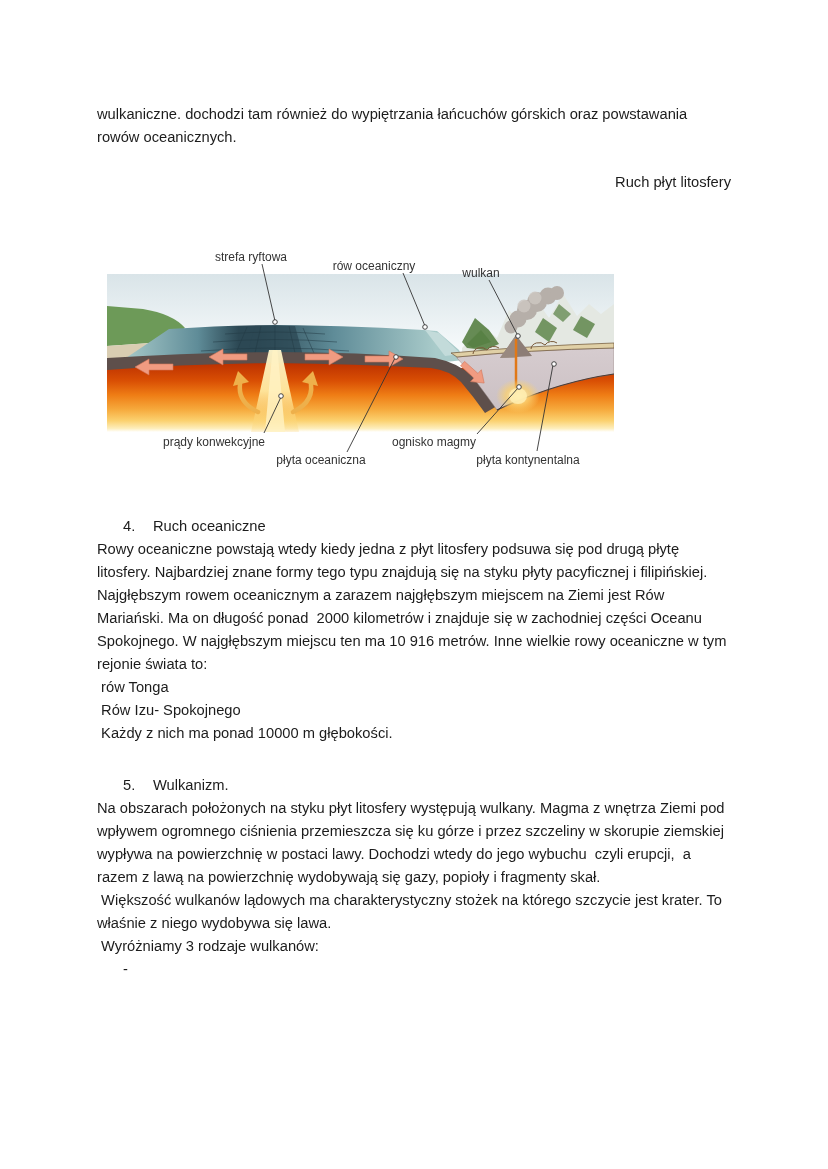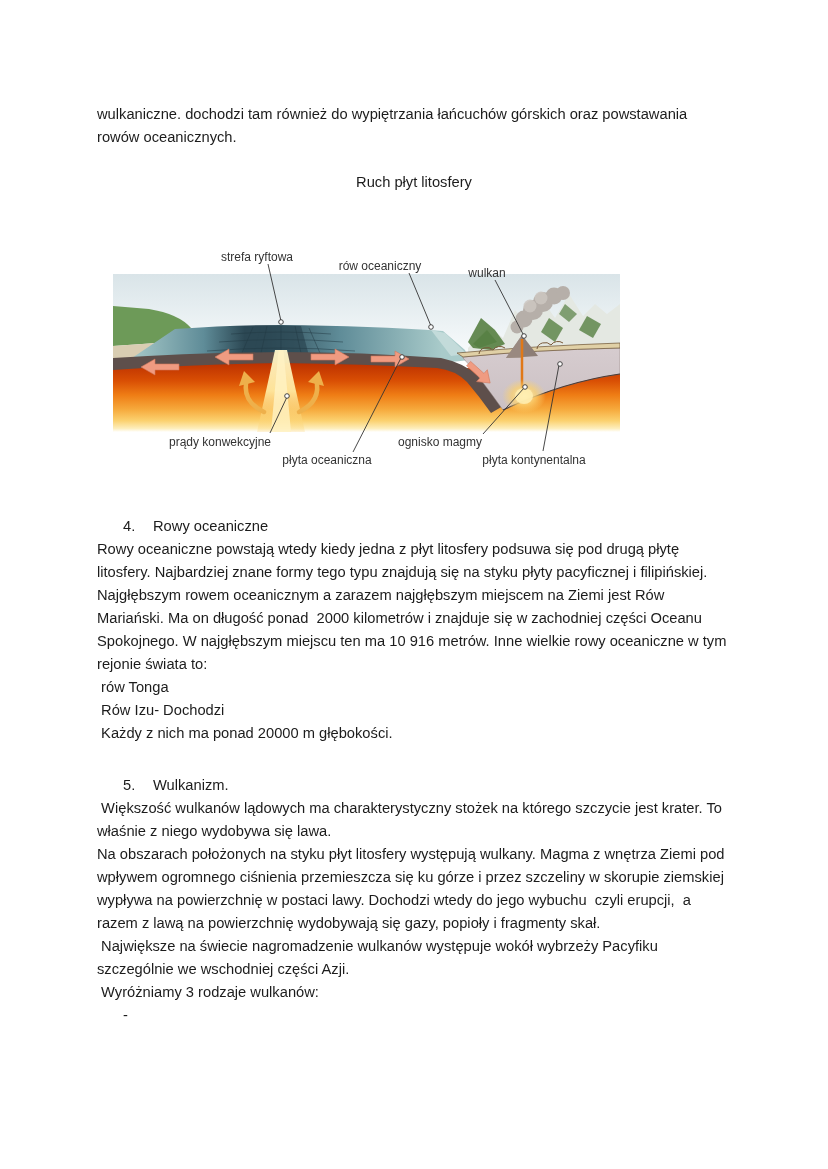--- a/index.html
+++ b/index.html
@@ -1,21 +1,21 @@
 <!DOCTYPE html>
 <html><head>
 <meta charset="utf-8">
 <style>
   html,body{margin:0;padding:0;background:#ffffff;}
   body{width:828px;height:1169px;font-family:"Liberation Sans",sans-serif;color:#1c1c1c;}
   .page{position:relative;width:828px;height:1169px;background:#fff;overflow:hidden;}
   .content{position:absolute;left:97px;top:103px;width:634px;font-size:14.7px;line-height:23px;}
   .txt{white-space:pre-wrap;margin:0;}
-  .doc-title{margin:22px 0 0 0;text-align:center;}
-  .figure{margin:52px 0 0 16px;width:507px;height:225px;position:relative;}
+  .doc-title{margin:22px 0 0 0;text-align:right;}
+  .figure{margin:52px 0 0 10px;width:507px;height:225px;position:relative;}
   .heading{display:flex;margin:0;}
   .h4{margin-top:44px;}
   .h5{margin-top:29px;}
   .heading .num{margin-left:26px;width:30px;flex:0 0 auto;}
   .bullet-row{display:flex;margin:0;}
   .bullet-row .marker{margin-left:26px;width:30px;flex:0 0 auto;}
   svg text{font-family:"Liberation Sans",sans-serif;font-size:12px;fill:#333;}
   svg .leader{stroke:#333;stroke-width:0.9;fill:none;}
   svg .dot{fill:#fff;stroke:#333;stroke-width:0.9;}
 </style>
@@ -154,33 +154,32 @@
         <text x="374" y="31" text-anchor="middle">wulkan</text>
         <text x="107" y="200" text-anchor="middle">prądy konwekcyjne</text>
         <text x="214" y="218" text-anchor="middle">płyta oceaniczna</text>
         <text x="327" y="200" text-anchor="middle">ognisko magmy</text>
         <text x="421" y="218" text-anchor="middle">płyta kontynentalna</text>
       </svg>
     </div>
 
     <p class="heading h4">
       <span class="num">4.</span>
-      <span class="hd">Rowy oceaniczne</span>
+      <span class="hd">Ruch oceaniczne</span>
     </p>
     <p class="txt">Rowy oceaniczne powstają wtedy kiedy jedna z płyt litosfery podsuwa się pod drugą płytę litosfery. Najbardziej znane formy tego typu znajdują się na styku płyty pacyficznej i filipińskiej. Najgłębszym rowem oceanicznym a zarazem najgłębszym miejscem na Ziemi jest Rów Mariański. Ma on długość ponad  2000 kilometrów i znajduje się w zachodniej części Oceanu Spokojnego. W najgłębszym miejscu ten ma 10 916 metrów. Inne wielkie rowy oceaniczne w tym rejonie świata to:</p>
     <div class="txt"> rów Tonga</div>
-    <div class="txt"> Rów Izu- Dochodzi</div>
-    <div class="txt"> Każdy z nich ma ponad 20000 m głębokości.</div>
+    <div class="txt"> Rów Izu- Spokojnego</div>
+    <div class="txt"> Każdy z nich ma ponad 10000 m głębokości.</div>
 
     <p class="heading h5">
       <span class="num">5.</span>
       <span class="hd">Wulkanizm.</span>
     </p>
+    <p class="txt">Na obszarach położonych na styku płyt litosfery występują wulkany. Magma z wnętrza Ziemi pod wpływem ogromnego ciśnienia przemieszcza się ku górze i przez szczeliny w skorupie ziemskiej wypływa na powierzchnię w postaci lawy. Dochodzi wtedy do jego wybuchu  czyli erupcji,  a razem z lawą na powierzchnię wydobywają się gazy, popioły i fragmenty skał.</p>
     <p class="txt"> Większość wulkanów lądowych ma charakterystyczny stożek na którego szczycie jest krater. To właśnie z niego wydobywa się lawa.</p>
-    <p class="txt">Na obszarach położonych na styku płyt litosfery występują wulkany. Magma z wnętrza Ziemi pod wpływem ogromnego ciśnienia przemieszcza się ku górze i przez szczeliny w skorupie ziemskiej wypływa na powierzchnię w postaci lawy. Dochodzi wtedy do jego wybuchu  czyli erupcji,  a razem z lawą na powierzchnię wydobywają się gazy, popioły i fragmenty skał.</p>
-    <p class="txt"> Największe na świecie nagromadzenie wulkanów występuje wokół wybrzeży Pacyfiku szczególnie we wschodniej części Azji.</p>
     <p class="txt"> Wyróżniamy 3 rodzaje wulkanów:</p>
     <div class="bullet-row">
       <span class="marker">-</span>
     </div>
 
   </div>
 </div>
 
 </body></html>

